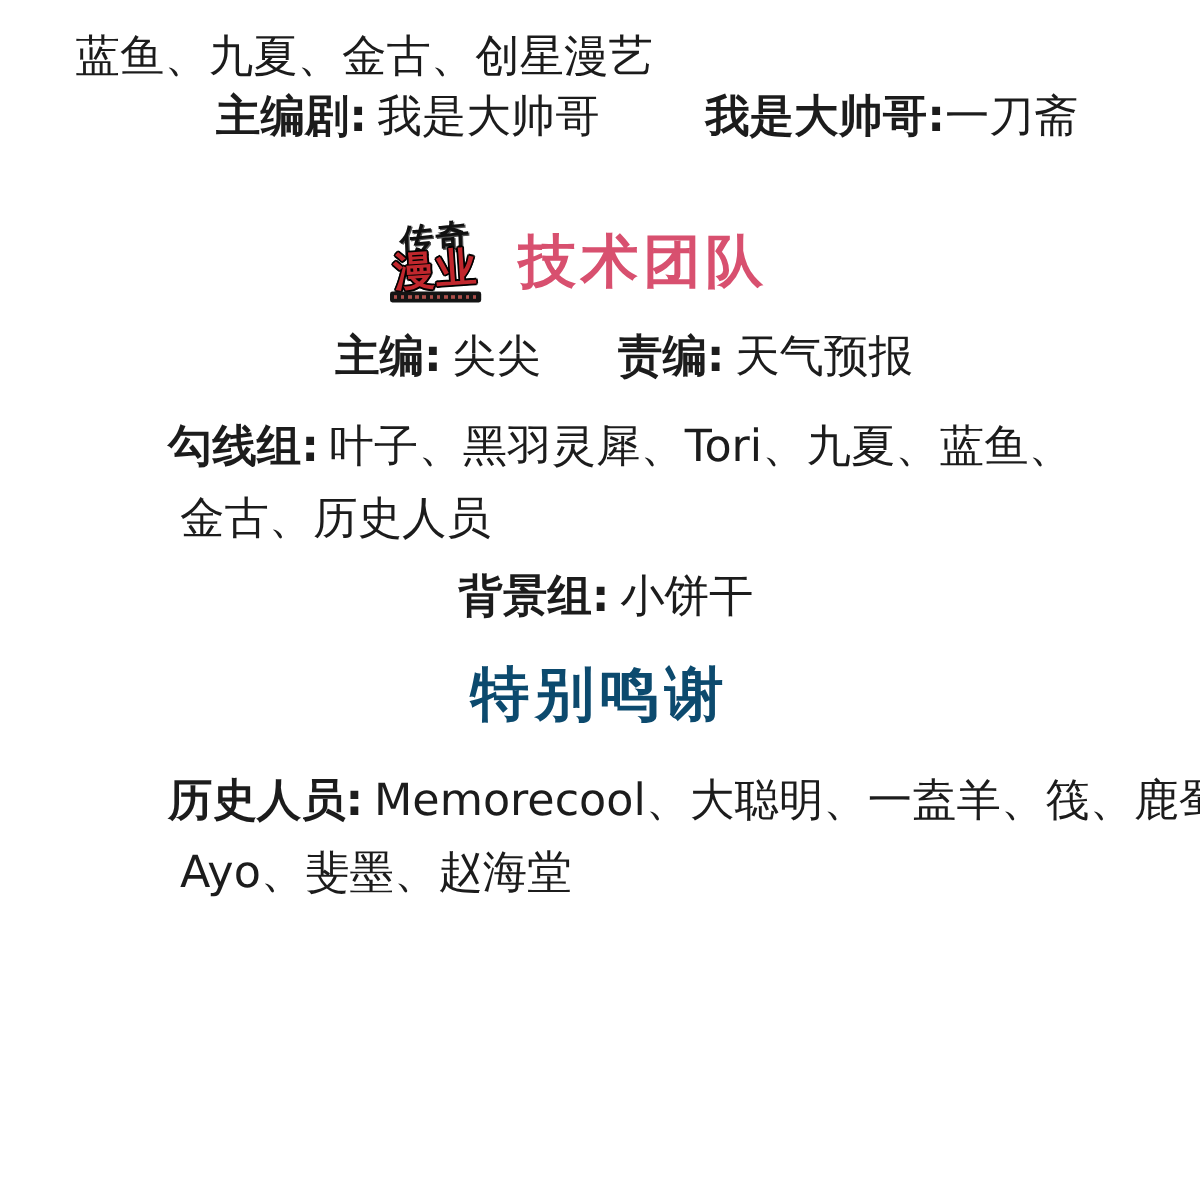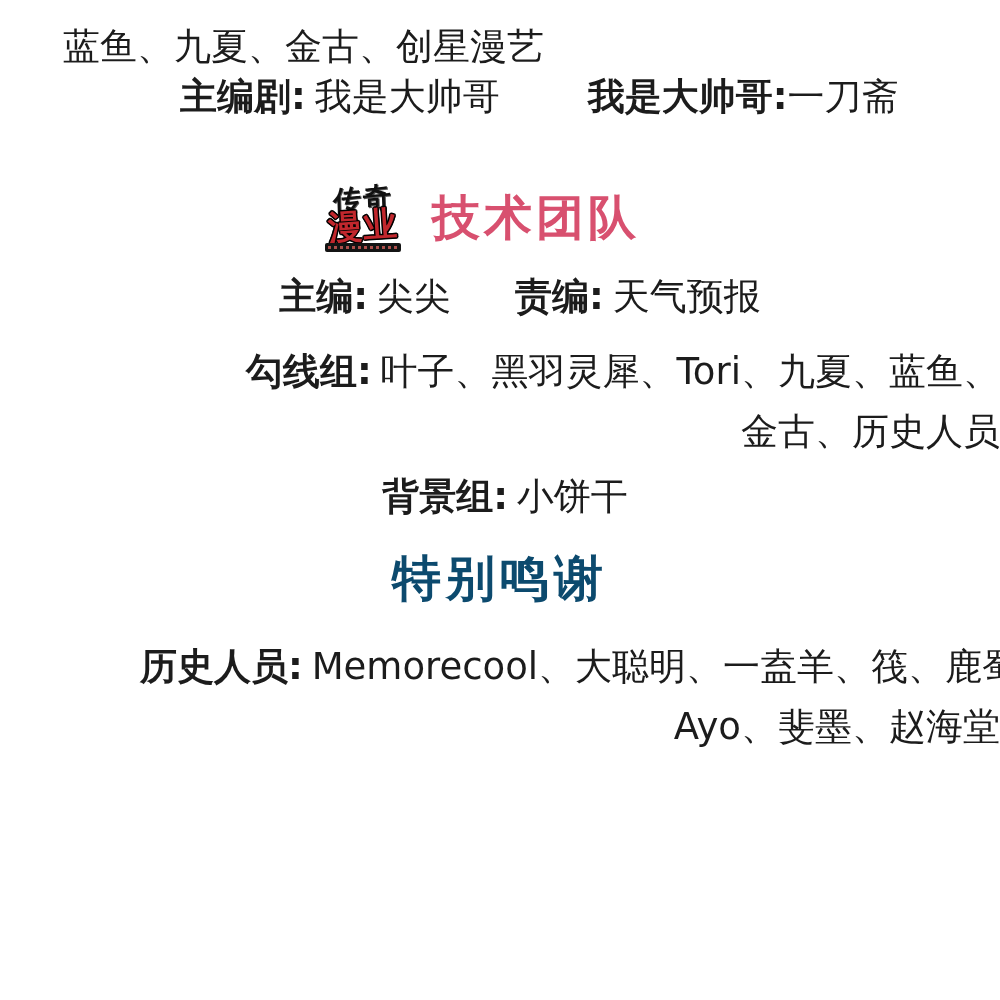--- a/index.html
+++ b/index.html
@@ -88,21 +88,21 @@
 
   .editors-row {
     display: flex;
     justify-content: center;
     margin-top: 22px;
     gap: 64px;
     transform: translateX(20px);
   }
 
   .groups { padding-left: 140px; }
-  .line { font-size: 37px; line-height: 60px; white-space: nowrap; text-align: right; }
+  .line { font-size: 37px; line-height: 60px; white-space: nowrap; }
   .cont { padding-left: 10px; }
   .group-first { margin-top: 22px; }
   .group-next { margin-top: 5px; }
 
   .bg-line {
     margin-top: 5px;
     text-align: center;
     transform: translateX(5px);
   }
 

